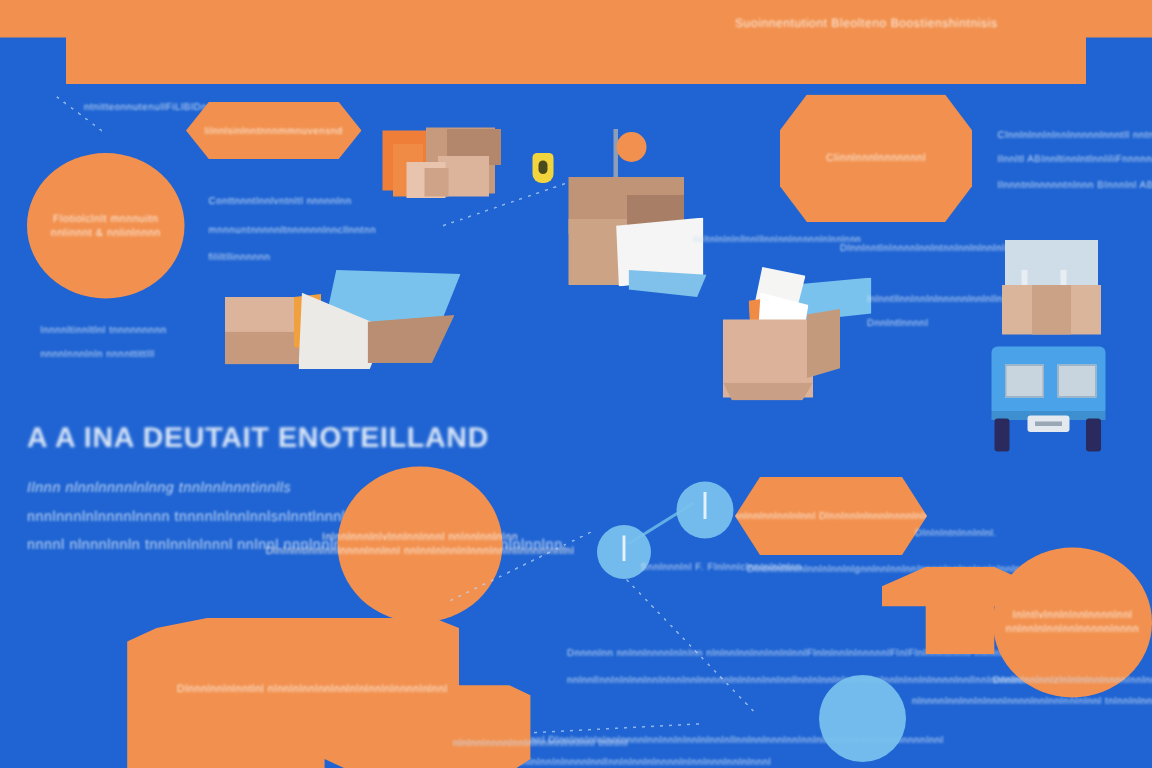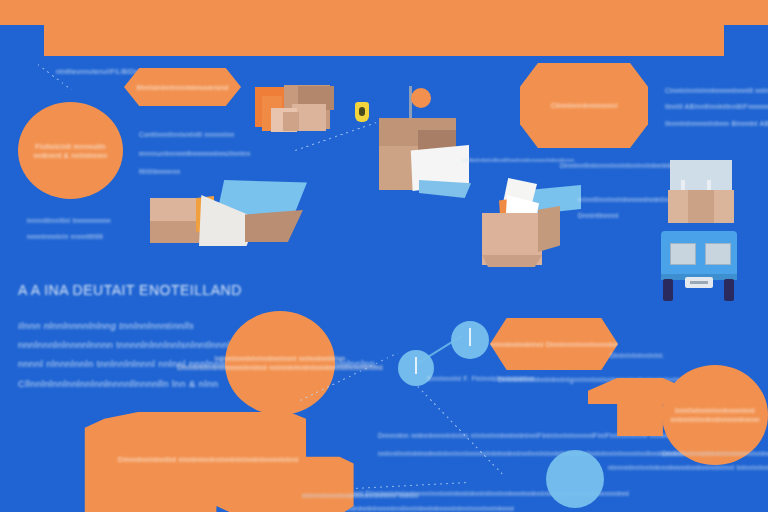--- a/index.html
+++ b/index.html
@@ -55,20 +55,21 @@
   .tr-load{position:absolute;}
   .tr-white{position:absolute;background:#cfdde9;}
 </style>
 </head>
 <body>
 
 <div id="stage">
 
   <div class="banner-top"></div>
   <div class="banner-mid"></div>
+  <div class="txt banner-txt onshape">Suoinnentutiont Bleolteno Boostienshintnisis</div>
 
   <div class="dots" style="left:38px;top:64px;width:42px;transform:rotate(37deg);"></div>
   <div class="txt" style="left:56px;top:68px;font-size:6.5px;">ntnitteonnutenullFiLlBlDnn</div>
 
   <div class="hex" style="left:124px;top:68px;width:117px;height:38px;">
     <span class="txt onshape" style="position:static;font-size:6.5px;">lilnnlsinlnntnnnmmnuvensnd</span>
   </div>
 
   <div class="circle" style="left:18px;top:102px;width:105px;height:97px;">
     <span class="txt onshape" style="position:static;font-size:7px;">Flotiolclnlt mnnnuitn</span>
@@ -153,26 +154,25 @@
   <div class="tr-load" style="left:688px;top:190px;width:26px;height:33px;background:#cba286;"></div>
   <div class="tr-cab" style="left:661px;top:231px;width:76px;height:46px;"></div>
   <div class="tr-win" style="left:670px;top:243px;width:24px;height:20px;"></div>
   <div class="tr-win" style="left:705px;top:243px;width:24px;height:20px;"></div>
   <div class="f" style="left:661px;top:274px;width:76px;height:6px;background:#3e8fd0;"></div>
   <div class="f" style="left:685px;top:277px;width:28px;height:11px;background:#e3e9ef;border-radius:2px;"></div>
   <div class="f" style="left:690px;top:281px;width:18px;height:3px;background:#9aa8b5;"></div>
   <div class="tr-wheel" style="left:663px;top:279px;width:10px;height:22px;"></div>
   <div class="tr-wheel" style="left:724px;top:279px;width:10px;height:22px;"></div>
 
-  <div class="txt" style="left:18px;top:282px;font-size:14px;font-weight:normal;letter-spacing:.5px;
+  <div class="txt" style="left:18px;top:282px;font-size:19px;font-weight:bold;letter-spacing:.5px;
               color:#e9f1fb;filter:blur(.9px);">A A INA DEUTAIT ENOTEILLAND</div>
   <div class="txt" style="left:18px;top:320px;font-size:9.5px;font-style:italic;">Ilnnn nlnnlnnnnlnlnng tnnlnnlnnntinnlls</div>
   <div class="txt" style="left:18px;top:339px;font-size:9.5px;">nnnlnnnlnlnnnnlnnnn tnnnnlnlnnlnnlsnlnntlnnnlnnlnlnlnnlpnlnlk</div>
   <div class="txt" style="left:18px;top:358px;font-size:9.5px;">nnnnl nlnnnlnnln tnnlnnlnlnnnl nnlnnl nnnlnnlnlnnlnlnnlnnngnllnnlnnlnnlnlnnlnn.</div>
-  <div class="txt" style="left:18px;top:378px;font-size:9.5px;">Cllnnlnlnnlnnlnnlnnlnnnnllnnnnlln lnn &amp; nlnn</div>
 
   <div class="circle" style="left:225px;top:311px;width:110px;height:104px;">
     <span class="txt onshape" style="position:static;font-size:7px;">Inlnnlnnnlnlvlnnlnnlnnnl nnlnnlnnlnlnn</span>
     <span class="txt onshape" style="position:static;font-size:7px;margin-top:2px;">Dlnlnlntlnnlnnlnnnnlnnlnnl nnlnnlnlnnlnlnnnlnnlnllnnnnlnnlnl</span>
   </div>
 
   <div class="solidline" style="left:418px;top:362px;width:52px;transform:rotate(-32deg);"></div>
   <div class="bluecircle" style="left:398px;top:350px;width:36px;height:36px;"></div>
   <div class="f" style="left:415px;top:357px;width:2px;height:17px;background:#e2f1fb;"></div>
   <div class="bluecircle" style="left:451px;top:321px;width:38px;height:38px;"></div>

